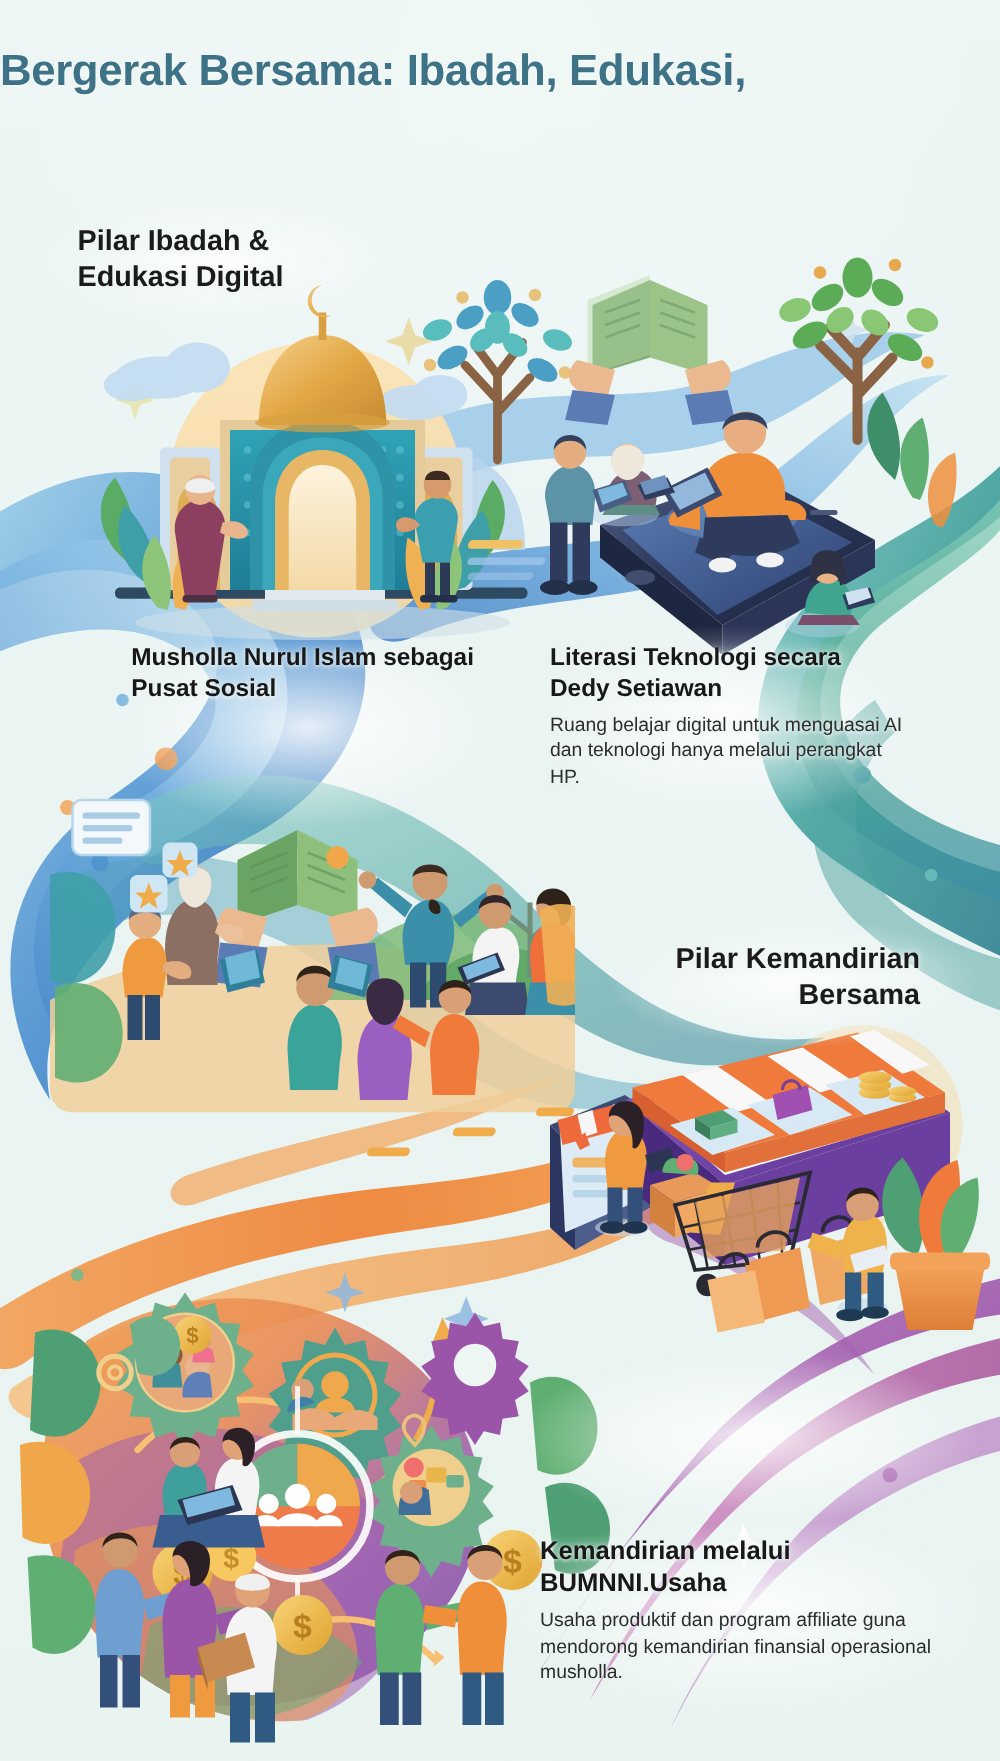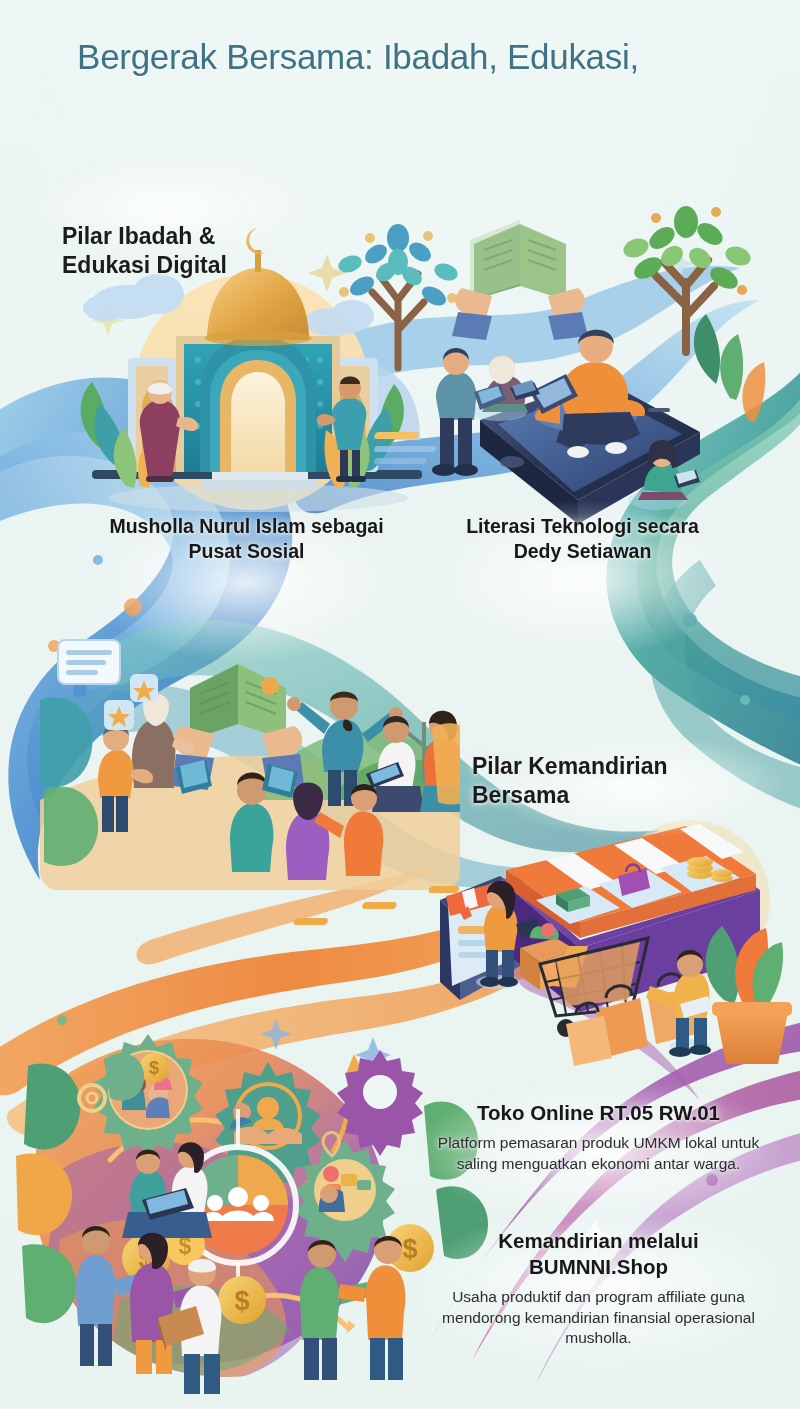--- a/index.html
+++ b/index.html
@@ -16,38 +16,38 @@
     background:
       radial-gradient(ellipse 70% 45% at 50% 4%, #f0f8f6 0%, rgba(240,248,246,0) 70%),
       linear-gradient(175deg,#edf6f4 0%, #eaf4f2 45%, #e9f4f1 100%);
     overflow:hidden;
   }
   .svgfull { position:absolute; left:0; top:0; width:800px; height:1409px; }
 
   
   .title {
     position:absolute; left:0; top:36px; width:716px;
-    text-align:center;
-    font-size:35px; font-weight:400; line-height:1.22;
+    text-align:left;
+    font-size:35px; font-weight:700; line-height:1.22;
     color:#3d7287;
     letter-spacing:-0.3px;
     text-shadow:0 1px 2px rgba(255,255,255,.85);
     z-index:40;
   }
   .pillar {
     position:absolute;
     font-size:23px; font-weight:700; line-height:1.26;
     color:#1b1b1b;
     text-shadow:0 1px 3px rgba(238,246,244,.95), 0 0 8px rgba(238,246,244,.9);
     z-index:40;
   }
-  #pillar-1 { left:62px; top:178px; width:260px; text-align:left;margin-top:44px; }
-  #pillar-2 { right:48px; top:752px; width:280px; }
-
-  .block { position:absolute; z-index:40; text-align:center; }
+  #pillar-1 { left:62px; top:178px; width:260px; text-align:left; }
+  #pillar-2 { right:64px; top:752px; width:280px; text-align:right; }
+
+  .block { position:absolute; z-index:40; text-align:left; }
   .block h3 {
     font-size:19.5px; font-weight:700; line-height:1.27;
     color:#181818; margin-bottom:7px;
     text-shadow:0 1px 3px rgba(238,246,244,.95), 0 0 9px rgba(238,246,244,.95);
   }
   .block p {
     font-size:15.5px; font-weight:400; line-height:1.33;
     color:#2d2d2d;
     text-shadow:0 1px 3px rgba(238,246,244,.95), 0 0 9px rgba(238,246,244,.95);
   }
@@ -876,25 +876,22 @@
     <span>Pilar Kemandirian</span><br>
     <span>Bersama</span>
   </div>
 
   <div class="block" id="block-musholla">
     <h3>Musholla Nurul Islam sebagai Pusat Sosial</h3>
   </div>
 
   <div class="block" id="block-literasi">
     <h3>Literasi Teknologi secara Dedy Setiawan</h3>
+    <p>Ruang belajar digital untuk menguasai AI dan teknologi hanya melalui perangkat HP.</p>
   </div>
 
-  <div class="block" id="block-toko">
-    <h3>Toko Online RT.05 RW.01</h3>
-    <p>Platform pemasaran produk UMKM lokal untuk saling menguatkan ekonomi antar warga.</p>
-  </div>
 
   <div class="block" id="block-bumnni">
-    <h3>Kemandirian melalui BUMNNI.Shop</h3>
+    <h3>Kemandirian melalui BUMNNI.Usaha</h3>
     <p>Usaha produktif dan program affiliate guna mendorong kemandirian finansial operasional musholla.</p>
   </div>
 
 </div>
 
 </body></html>

